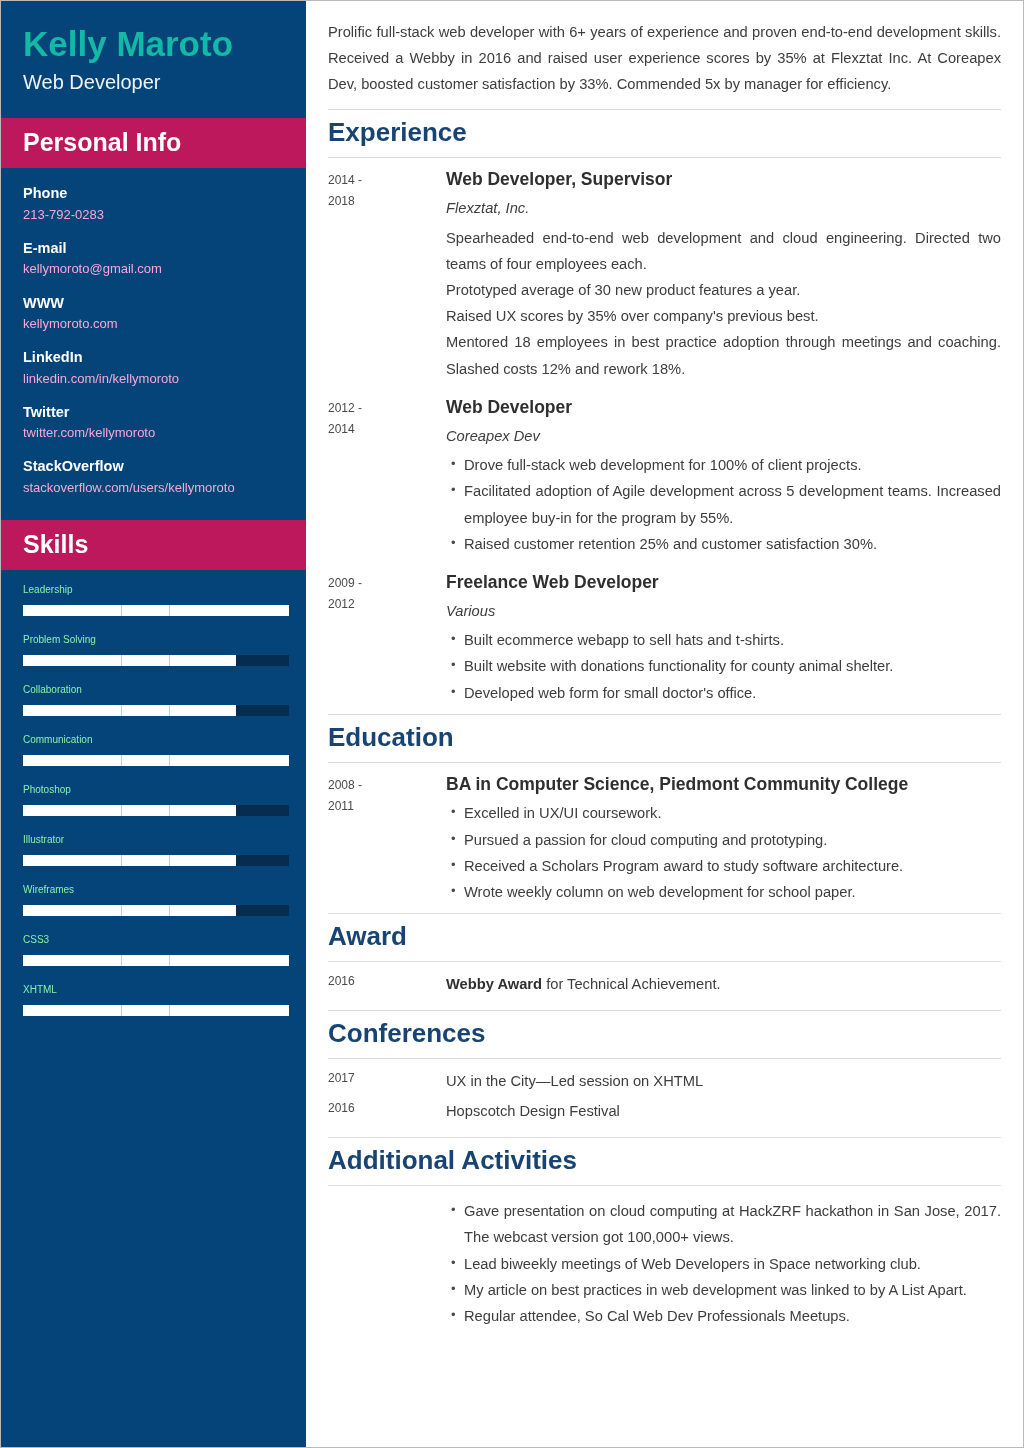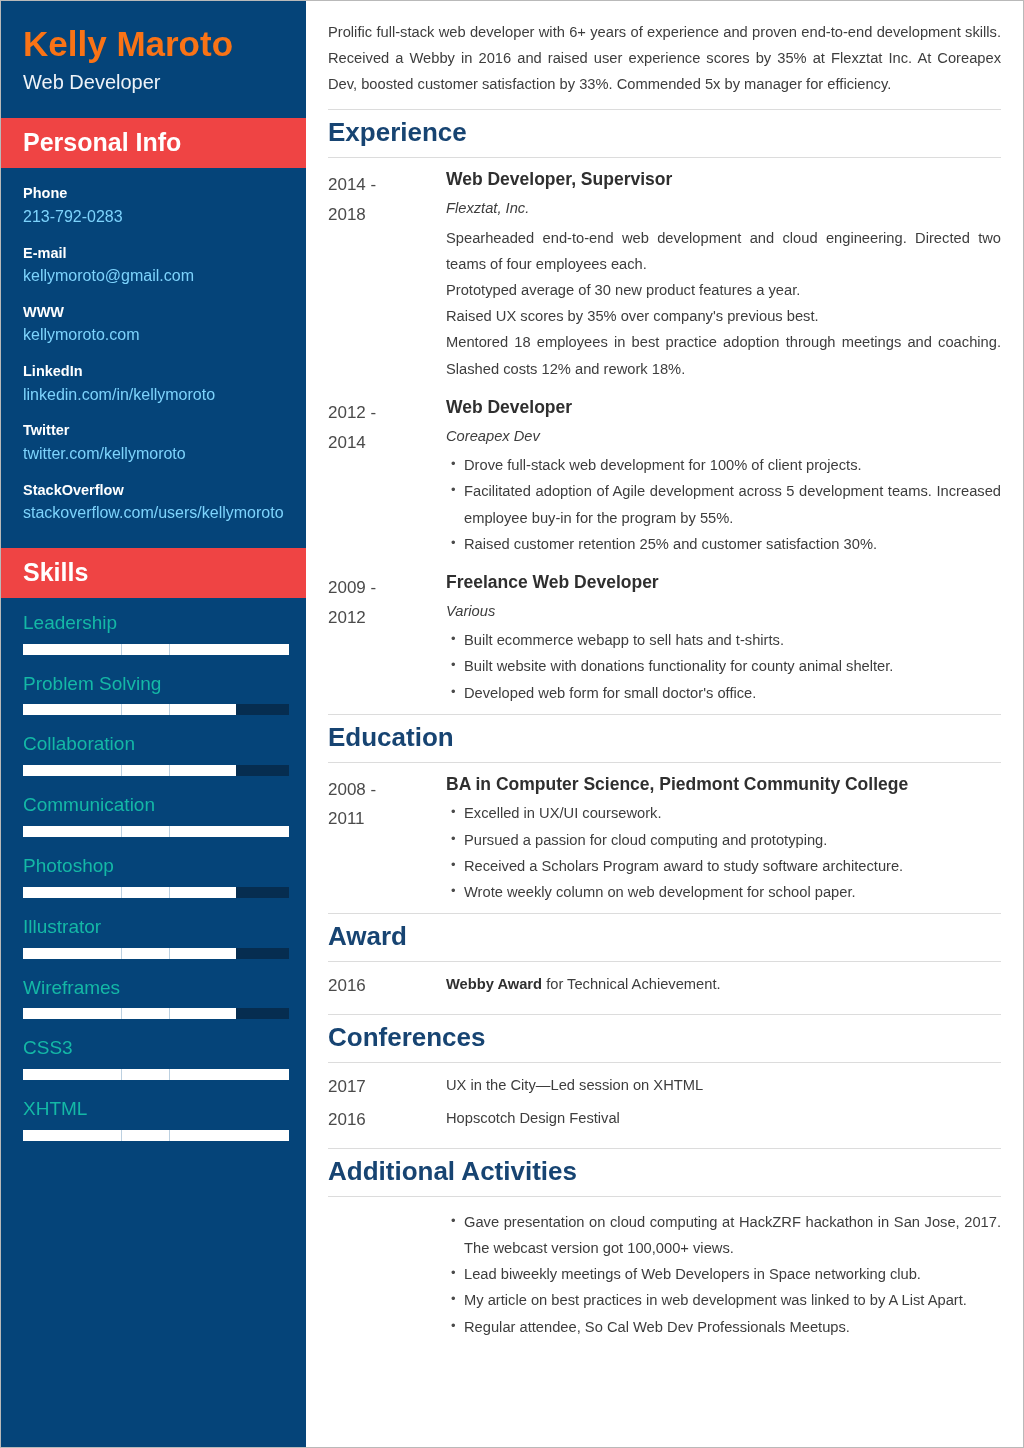--- a/index.html
+++ b/index.html
@@ -32,31 +32,31 @@
   }
   .name-block {
     padding: 22px 22px 24px 22px;
   }
   .full-name {
     font-size: 35px;
     font-weight: bold;
     letter-spacing: 0px;
     line-height: 1.18;
     margin: 0 0 6px 0;
-    color: #f97316;
+    color: #14b8a6;
   }
   .job-title {
     font-size: 20px;
     font-weight: normal;
     color: #eef3f8;
     margin: 0;
     line-height: 1.2;
   }
   .sidebar-section-bar {
-    background: #ef4444;
+    background: #be185d;
     padding: 9px 22px 11px 22px;
   }
   .sidebar-section-bar h2 {
     margin: 0;
     font-size: 25px;
     font-weight: bold;
     color: #ffffff;
     line-height: 1.2;
   }
   .contact-list {
@@ -66,35 +66,35 @@
     margin-bottom: 12px;
   }
   .contact-label {
     font-size: 14.5px;
     font-weight: bold;
     color: #ffffff;
     line-height: 1.55;
     display: block;
   }
   .contact-value {
-    font-size: 16px;
+    font-size: 13px;
     font-weight: normal;
-    color: #7dd3fc;
+    color: #f9a8d4;
     line-height: 1.55;
     display: block;
   }
   .skills-list {
     padding: 14px 20px 18px 22px;
   }
   .skill-item {
     margin-bottom: 18px;
   }
   .skill-name {
-    font-size: 19px;
-    color: #14b8a6;
+    font-size: 10px;
+    color: #86efac;
     display: block;
     margin-bottom: 9px;
     line-height: 1.2;
   }
   .skill-bar {
     position: relative;
     width: 266px;
     height: 11px;
     background: #062d50;
     overflow: hidden;
@@ -154,21 +154,21 @@
   .entries {
     padding-top: 10px;
   }
   .entry {
     display: flex;
     margin-bottom: 14px;
   }
   .entry:last-child { margin-bottom: 8px; }
   .entry-date {
     flex: 0 0 118px;
-    font-size: 17px;
+    font-size: 12px;
     color: #4a4a4a;
     line-height: 1.75;
     padding-top: 2px;
   }
   .entry-date span { display: block; }
   .entry-body {
     flex: 1 1 auto;
     min-width: 0;
   }
   .entry-title {

